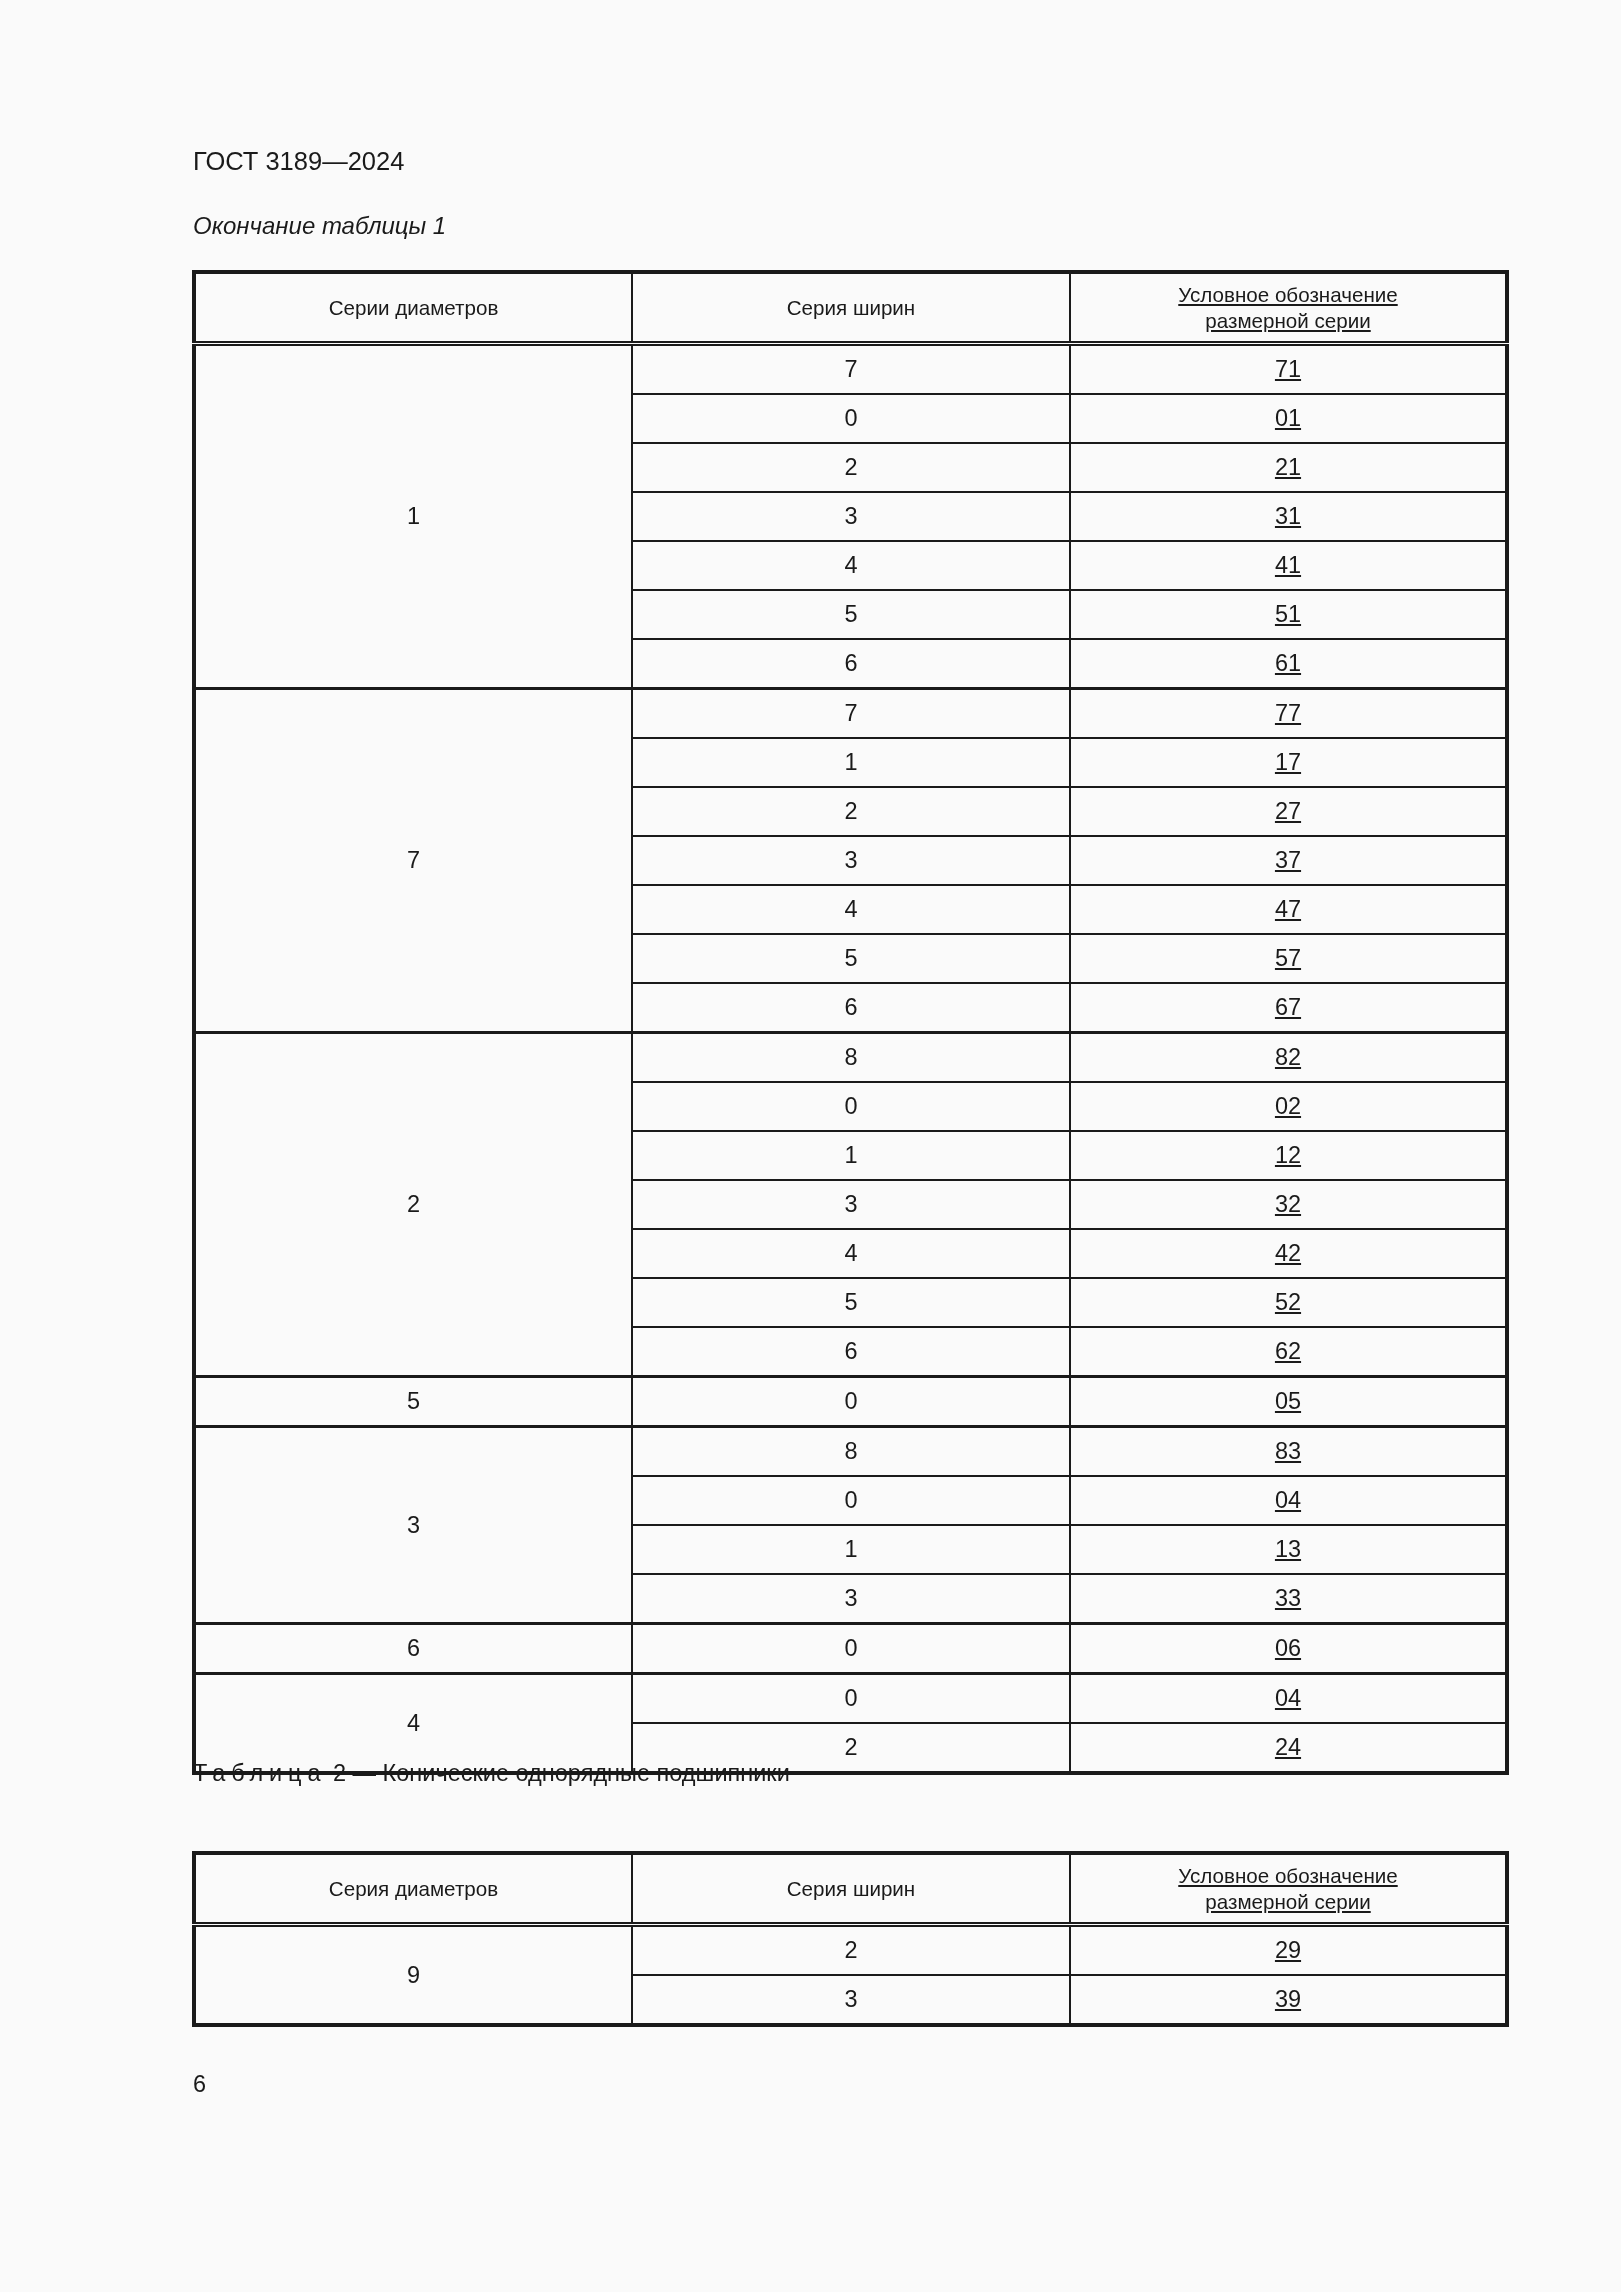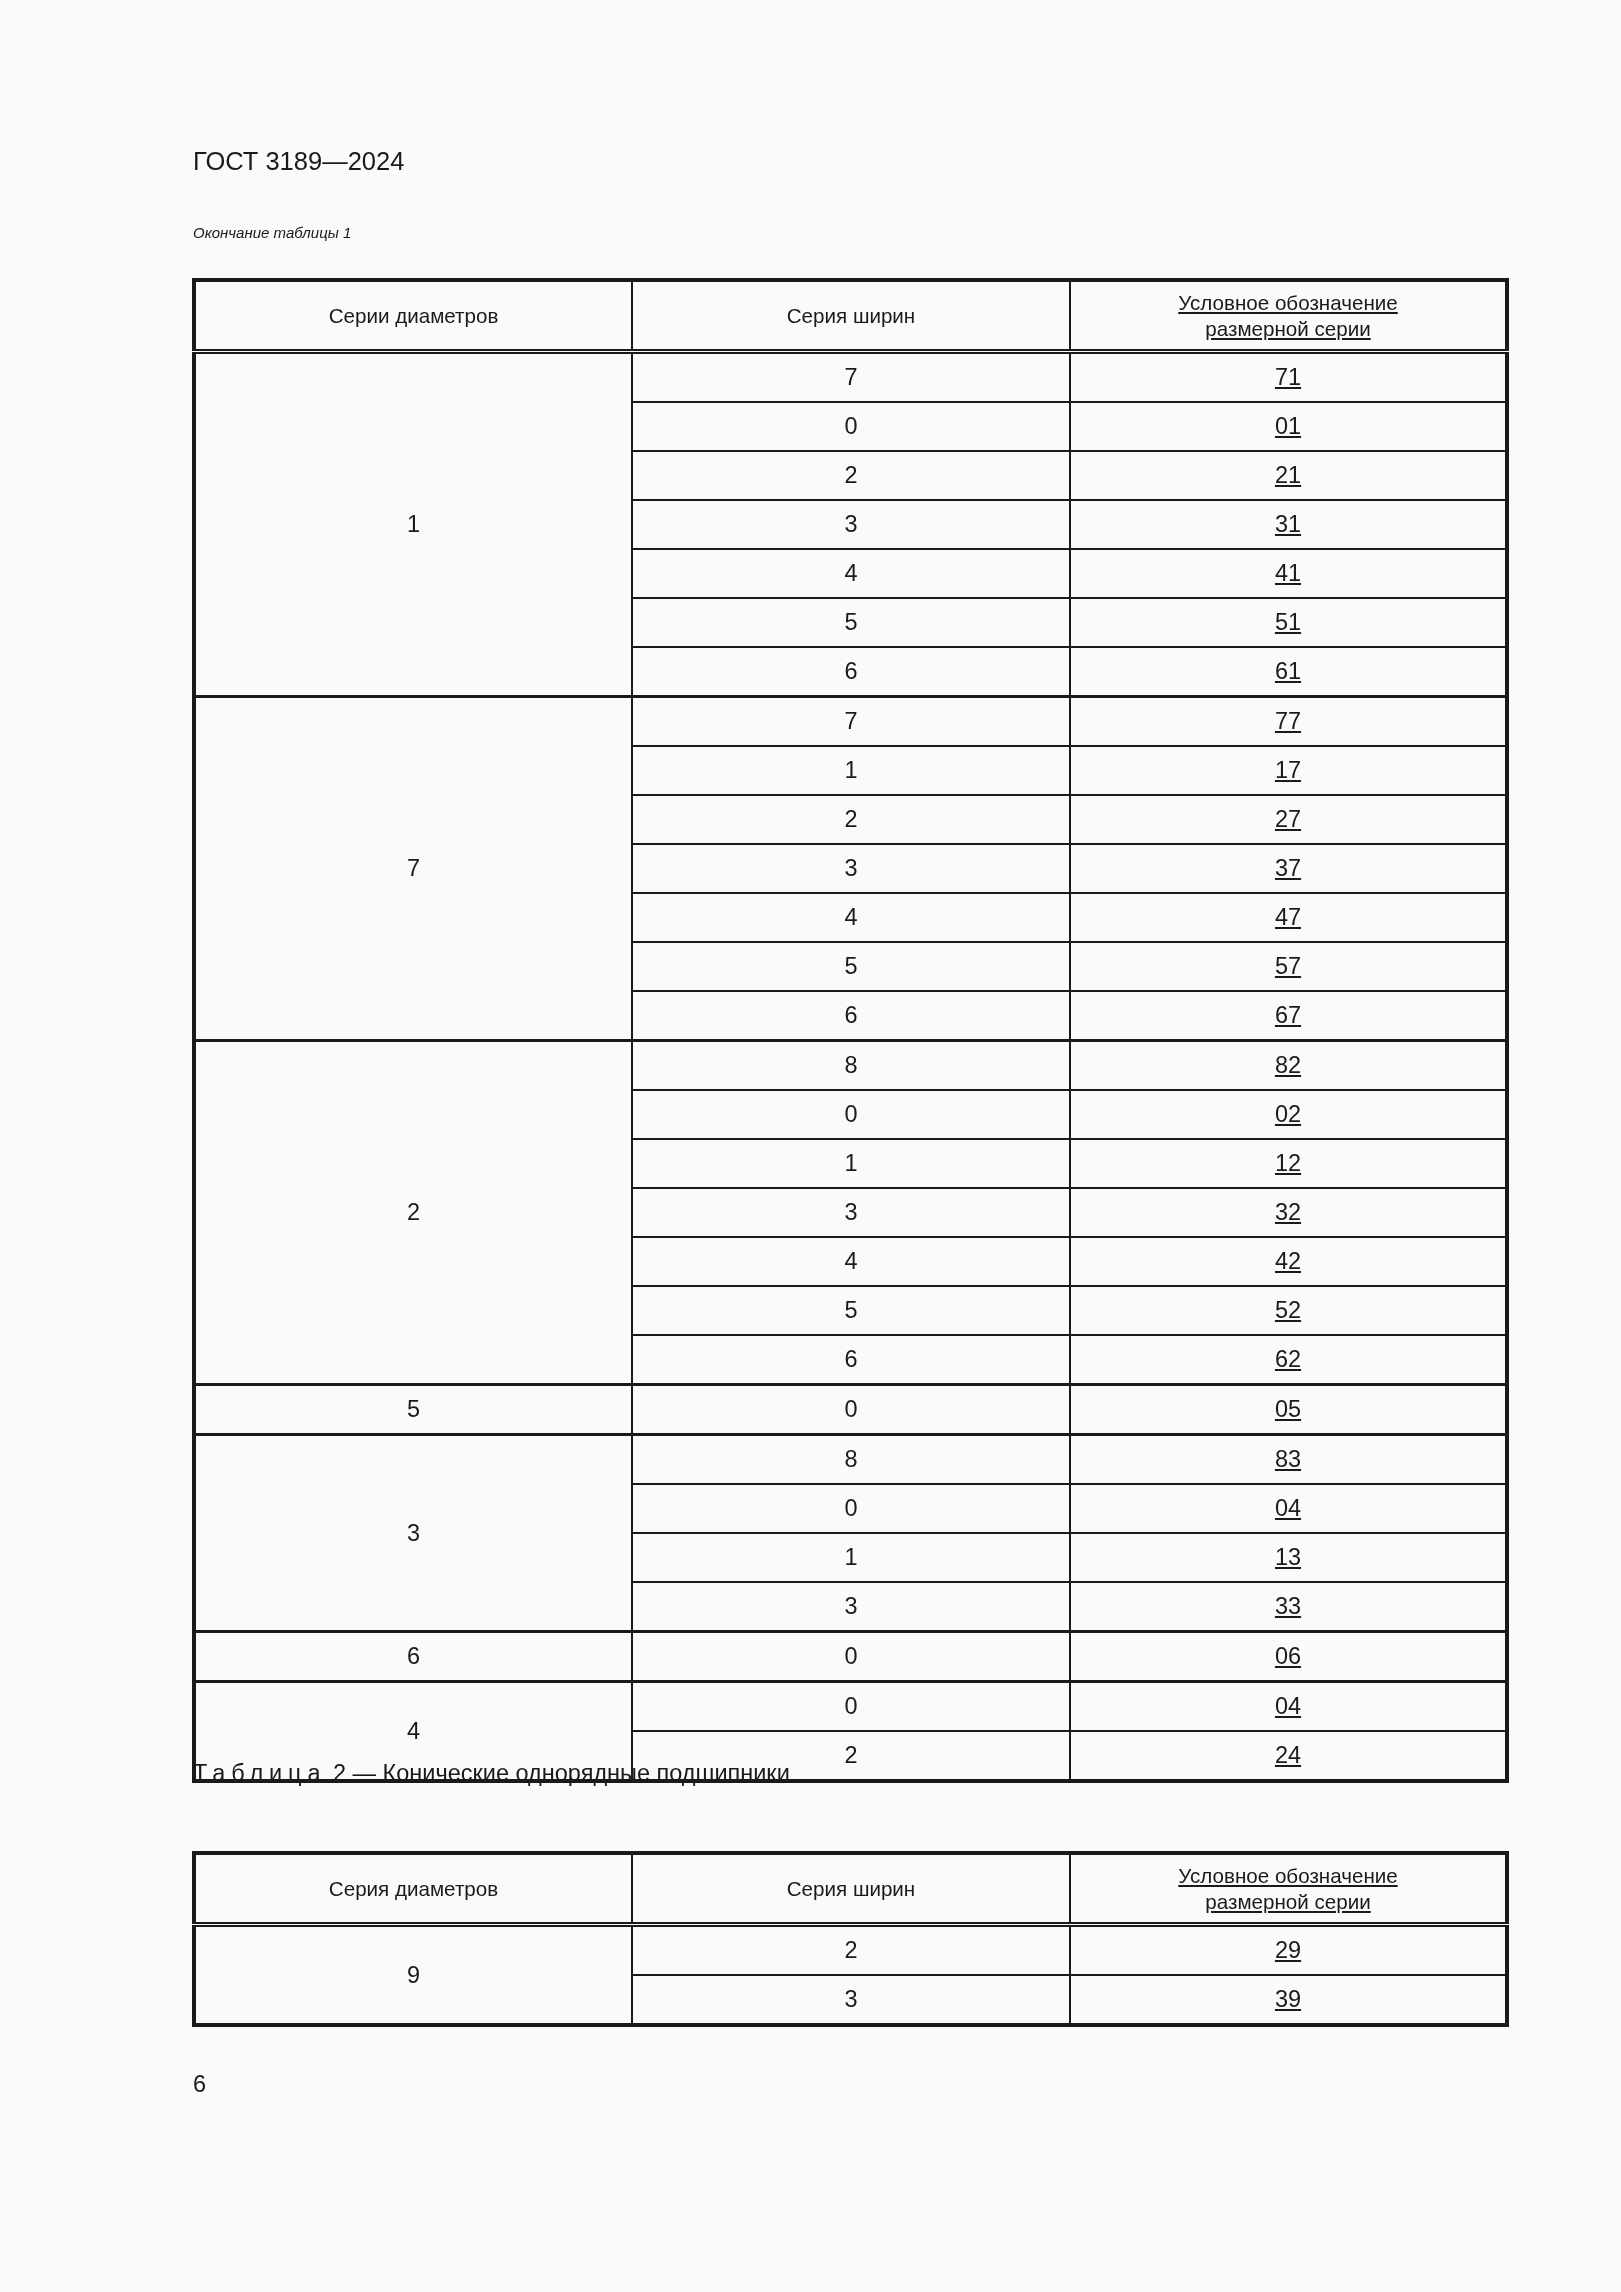--- a/index.html
+++ b/index.html
@@ -1,30 +1,30 @@
 <!DOCTYPE html>
 <html><head>
 <meta charset="utf-8">
 <style>
   html, body { margin:0; padding:0; }
   body { width:1621px; height:2293px; background:#fafafa; position:relative; font-family:"Liberation Sans", sans-serif; color:#1a1a1a; }
   .doc-id { position:absolute; left:193px; top:147px; font-size:25.5px; font-weight:normal; }
-  .caption-cont { position:absolute; left:193px; top:224px; font-size:15px; font-style:italic; }
+  .caption-cont { position:absolute; left:193px; top:212px; font-size:24px; font-style:italic; }
   .caption2 { position:absolute; left:193px; top:1760px; font-size:23.5px; }
   .caption2 .sp { letter-spacing:5.9px; }
   .page-num { position:absolute; left:193px; top:2071px; font-size:23.5px; }
   table.gost { position:absolute; left:192px; width:1313px; border-collapse:collapse; table-layout:fixed; font-size:23.5px; }
   table.gost td, table.gost th { text-align:center; vertical-align:middle; padding:0; font-weight:normal; border-left:2px solid #1a1a1a; border-right:2px solid #1a1a1a; }
   table.gost th { font-size:20.6px; line-height:25.5px; height:67px; border-top:4.9px solid #1a1a1a; border-bottom:2.9px double #1a1a1a; border-bottom-width:5.9px; }
   table.gost td { height:47px; border-top:2px solid #1a1a1a; }
   table.gost tr.thick td { border-top-width:3.9px; }
   table.gost td.first, table.gost th.first { border-left:4.9px solid #1a1a1a; }
   table.gost td.last, table.gost th.last { border-right:4.9px solid #1a1a1a;text-decoration:underline; }
   table.gost tbody tr:last-child td, table.gost td.bottom { border-bottom:4.9px solid #1a1a1a; }
-  #t1 { top:270px;margin-top:8px; }
+  #t1 { top:270px; }
   #t2 { top:1851px;padding-left:21px; }
 </style>
 </head>
 <body>
 
 <div class="doc-id">ГОСТ 3189—2024</div>
 <div class="caption-cont">Окончание таблицы 1</div>
 
 <table class="gost" id="t1">
   <colgroup>

